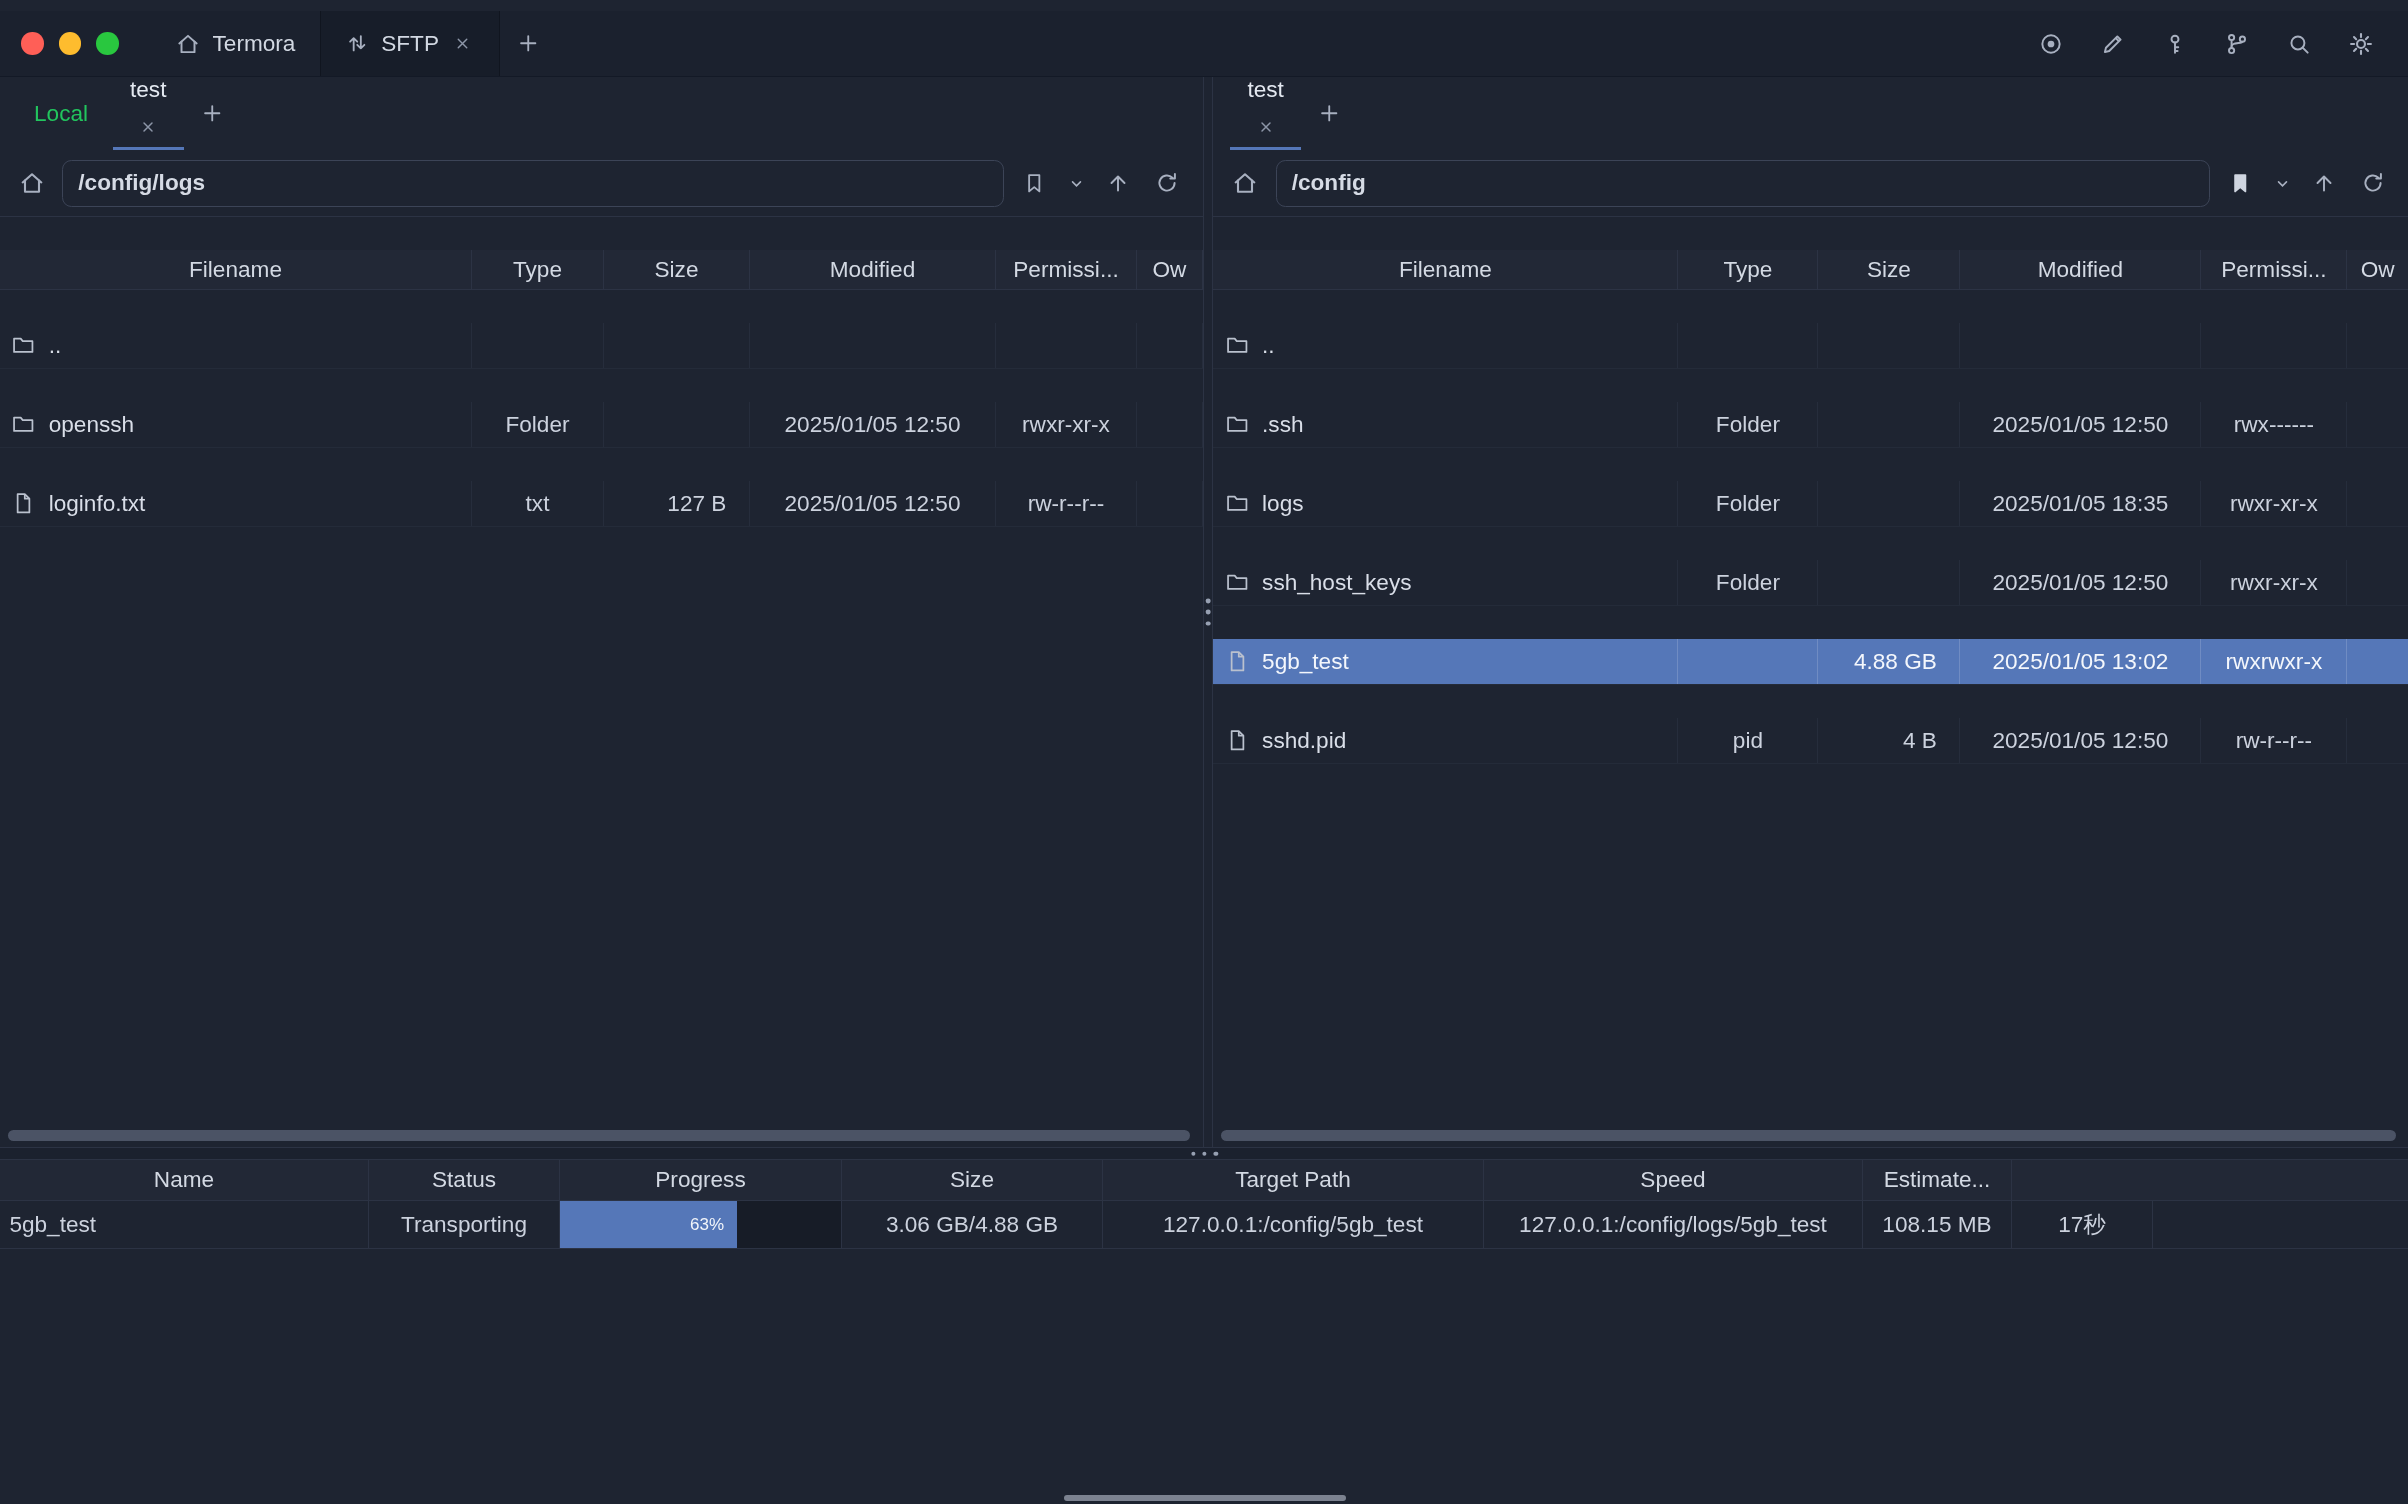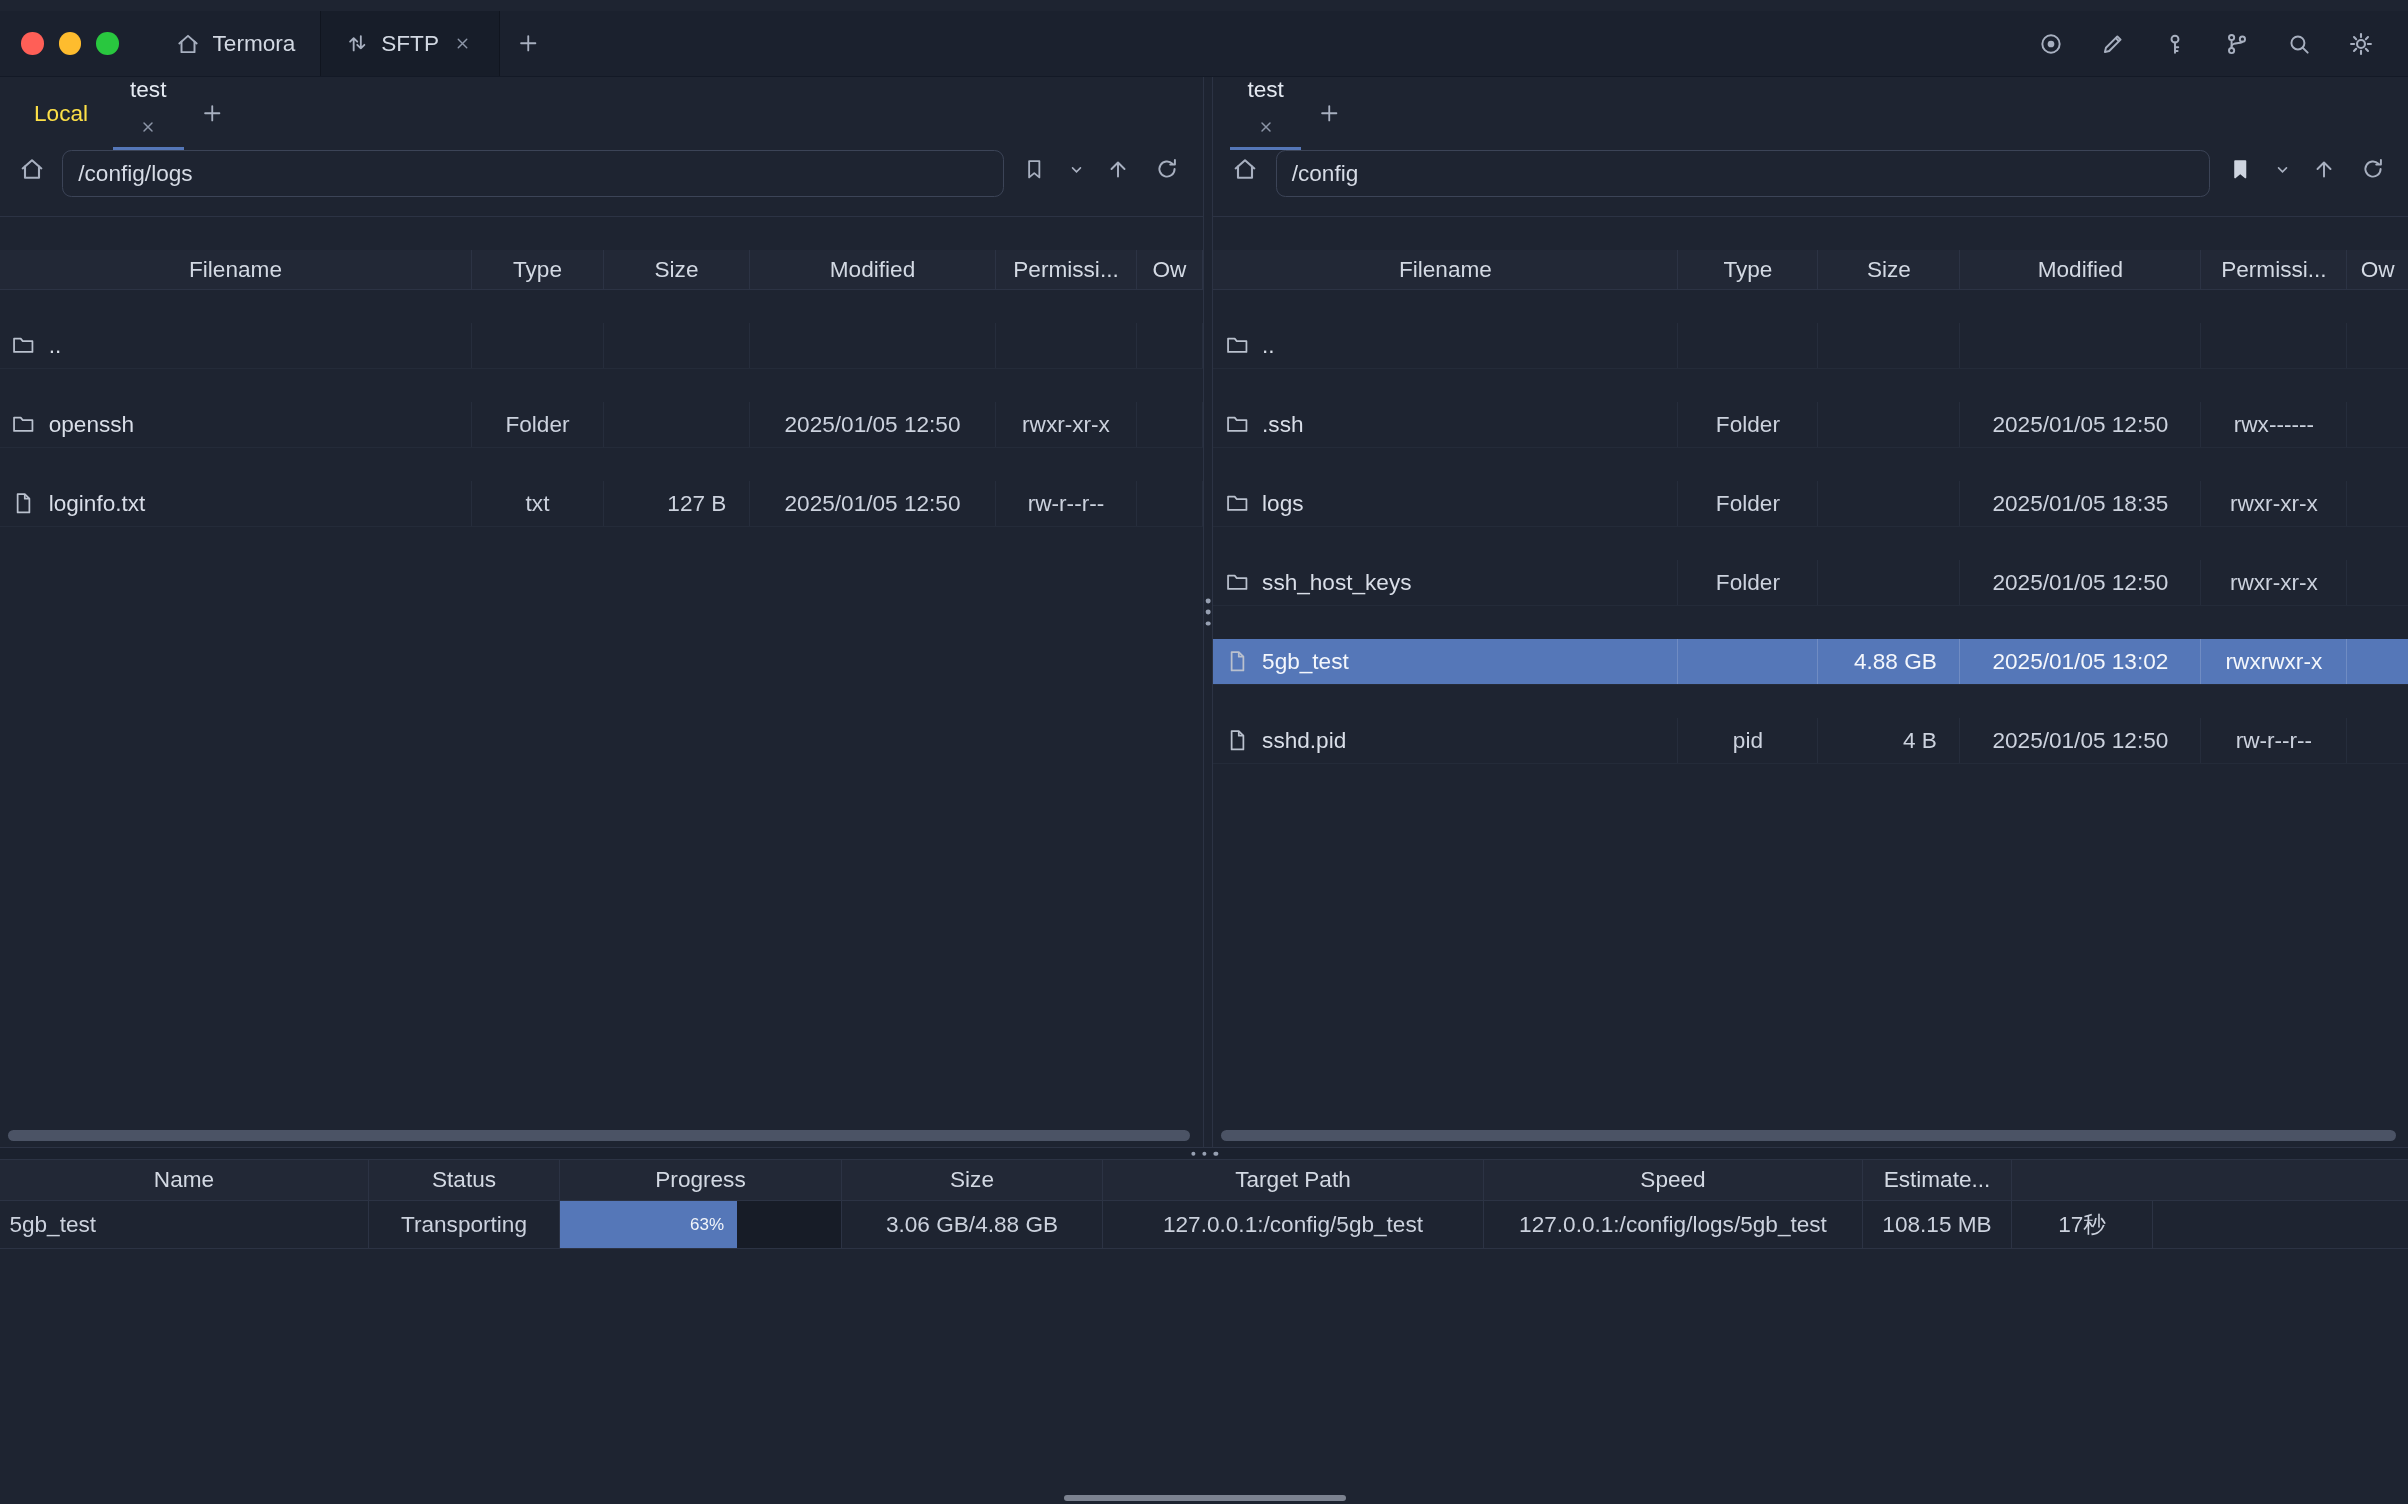--- a/index.html
+++ b/index.html
@@ -43,26 +43,26 @@
   .panes{display:flex;height:1070px;}
   .pane{display:flex;flex-direction:column;background:var(--bg);min-width:0;}
   .pane.left{width:1203px;}
   .pane.right{flex:1;}
   .v-divider{width:10.4px;background:var(--bg);border-left:0.9px solid var(--line);border-right:0.9px solid var(--line);position:relative;flex:none;}
   .dots-v{position:absolute;top:50%;left:50%;transform:translate(-50%,-50%);display:flex;flex-direction:column;gap:6.6px;}
   .dots-v i,.dots-h i{width:4.7px;height:4.7px;border-radius:50%;background:#97a0b2;display:block;}
 
   .pane-tabs{height:73px;display:flex;align-items:center;padding-left:13px;flex:none;}
   .ptab-list{display:flex;height:100%;}
-  .ptab{height:100%;display:flex;align-items:center;gap:11.3px;padding:0 21px;position:relative;color:#fde047;font-size:22.6px;}
+  .ptab{height:100%;display:flex;align-items:center;gap:11.3px;padding:0 21px;position:relative;color:#22c55e;font-size:22.6px;}
   .ptab.active{color:#e4e9f1;flex-direction:column;}
   .ptab.active::after{content:"";position:absolute;left:3.8px;right:3.8px;bottom:0;height:2.8px;background:var(--accent);}
   .pane-tabs .add-tab{width:49px;height:100%;}
 
-  .path-row{height:66px;display:flex;align-items:flex-start;gap:11.3px;padding:0 17px 0 13px;flex:none;}
+  .path-row{height:66px;display:flex;align-items:center;gap:11.3px;padding:0 17px 0 13px;flex:none;font-weight:bold;}
   .path-row .icon-btn{width:38px;height:38px;flex:none;}
   .path-row .chev{width:22.6px;}
   .path-input{flex:1;height:47px;min-width:0;border:0.9px solid #3c4457;border-radius:9.4px;display:flex;align-items:center;padding:0 15px;font-size:22.6px;color:var(--txt);background:var(--bg);white-space:nowrap;overflow:hidden;}
 
   .table-wrap{flex:1;position:relative;display:flex;flex-direction:column;border-top:0.9px solid var(--line);min-height:0;}
   .frow{display:grid;grid-template-columns:var(--cols);margin-top:33px;}
   .thead-row{height:40px;background:var(--bg-header);border-bottom:0.9px solid var(--line);flex:none;}
   .hc{display:flex;align-items:center;justify-content:center;font-size:22.6px;color:#d3d9e3;border-right:0.9px solid var(--line);overflow:hidden;white-space:nowrap;}
   .tbody{flex:1;min-height:0;}
   .tbody .frow{height:46px;border-bottom:0.9px solid var(--line-soft);}

